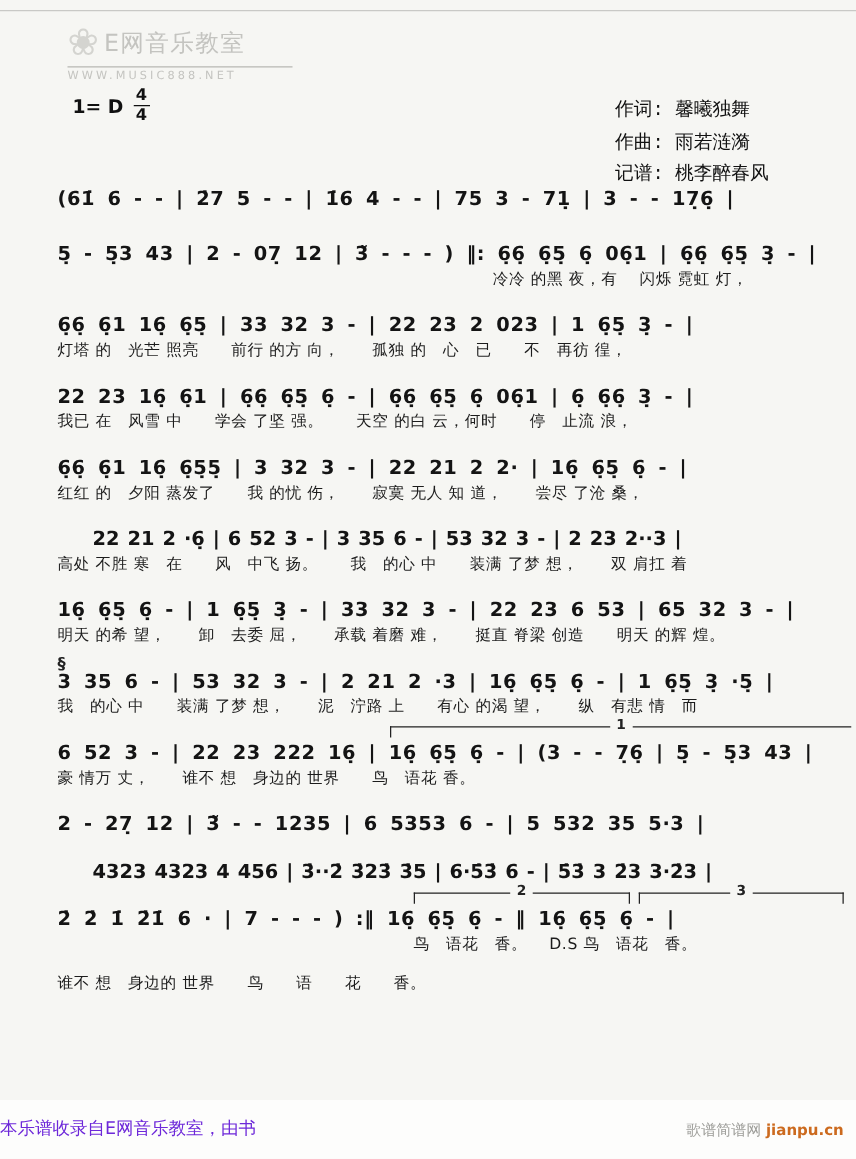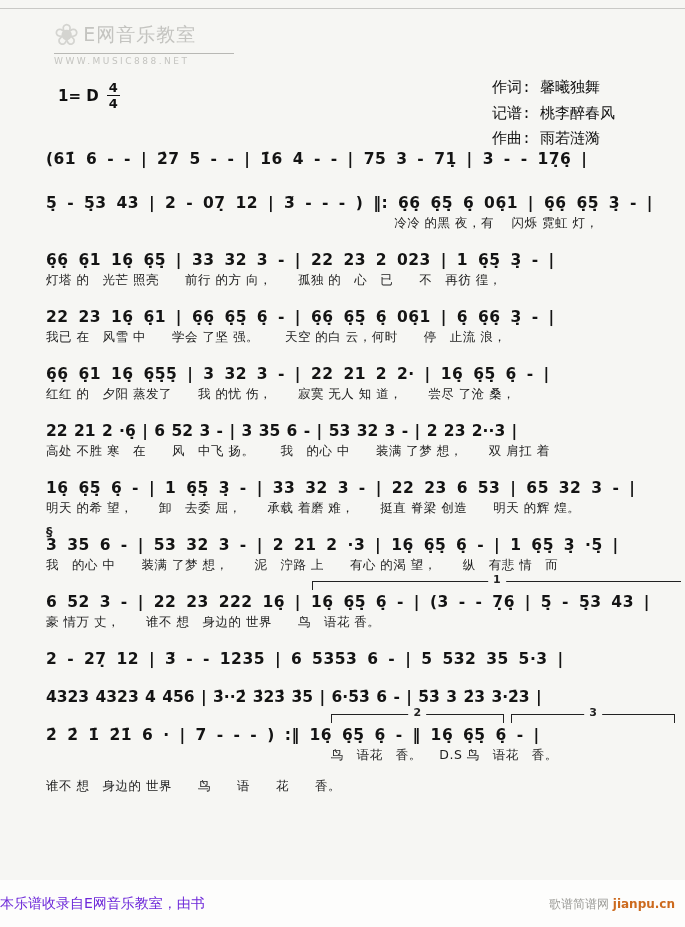--- a/index.html
+++ b/index.html
@@ -16,21 +16,21 @@
   }
   .topline{position:absolute;top:8px;left:0;right:0;height:1px;background:#c9c9c6;}
   
   header{position:relative;height:138px;}
   .logo-block{position:absolute;left:54px;top:20px;width:185px;}
   .logo-row{display:flex;align-items:center;gap:4px;}
   .flower{font-size:30px;color:#d4d4d0;line-height:1;}
   .site-name{font-size:19px;color:#c4c4c0;letter-spacing:1px;white-space:nowrap;}
   .logo-rule{margin-top:3px;border-top:1px solid #b8b8b4;width:180px;}
   .site-url{margin-top:2px;font-size:9px;letter-spacing:2.5px;color:#c4c4c0;}
-  .keysig{margin-top:15px;font-size:15px;font-weight:bold;color:#111;display:flex;align-items:center;gap:8px;padding-left:4px;}
+  .keysig{margin-top:4px;font-size:15px;font-weight:bold;color:#111;display:flex;align-items:center;gap:8px;padding-left:4px;}
   .frac{display:inline-flex;flex-direction:column;align-items:center;line-height:1;font-size:13px;font-weight:bold;}
   .frac .num{border-bottom:1.5px solid #111;padding:0 2px 1px 2px;}
   .frac .den{padding-top:1px;}
   .title-block{position:absolute;left:190px;right:190px;top:32px;text-align:center;}
   h1.title{
     margin:0;font-family:"DejaVu Serif","Liberation Serif",serif;
     font-size:30px;font-weight:bold;letter-spacing:3px;color:#0c0c0c;
   }
   .singer{margin-top:12px;font-family:"DejaVu Serif","Liberation Serif",serif;font-size:15px;color:#111;}
   .credits{
@@ -41,21 +41,21 @@
   
   .score{position:relative;padding:4px 6px 0 46px;}
   .system{position:relative;}
   .sys-a{height:44px;}   
   .sys{height:57px;}     
   .sys-b{height:38px;}   
   .notes{
     font-weight:bold;font-size:15.5px;letter-spacing:.5px;word-spacing:4px;
     white-space:nowrap;color:#141414;padding-top:8px;
   }
-  .dense{letter-spacing:0;word-spacing:1px;}
+  .dense{letter-spacing:0;word-spacing:1px;margin-left:28px;}
   .lyrics{
     margin-top:3px;font-size:12.5px;color:#1c1c1c;white-space:nowrap;letter-spacing:.5px;
   }
   .indent-half{padding-left:55%;}
   .indent-volta{padding-left:45%;}
   
   .volta{position:absolute;height:8px;border-top:1.5px solid #222;border-left:1.5px solid #222;}
   .volta.closed{border-right:1.5px solid #222;}
   .vlabel{
     position:absolute;top:-9px;left:50%;transform:translateX(-50%);
@@ -99,22 +99,22 @@
         <span class="frac">
           <span class="num">4</span>
           <span class="den">4</span>
         </span>
       </div>
     </div>
 
 
     <div class="credits">
       <div>作词: 馨曦独舞</div>
+      <div>作曲: 雨若涟漪</div>
       <div>记谱: 桃李醉春风</div>
-      <div>作曲: 雨若涟漪</div>
     </div>
   </header>
 
   <main class="score">
     <div class="system sys-a">
       <div class="notes">(61̇ 6 - - | 2̇7 5 - - | 1̇6 4 - - | 75 3 - 71̣ | 3 - - 17̣6̣ |</div>
     </div>
 
     <div class="system sys">
       <div class="notes">5̣ - 5̣3 43 | 2 - 07̣ 12 | 3̃ - - - ) ‖: 6̣6̣ 6̣5̣ 6̣ 06̣1 | 6̣6̣ 6̣5̣ 3̣ - |</div>

